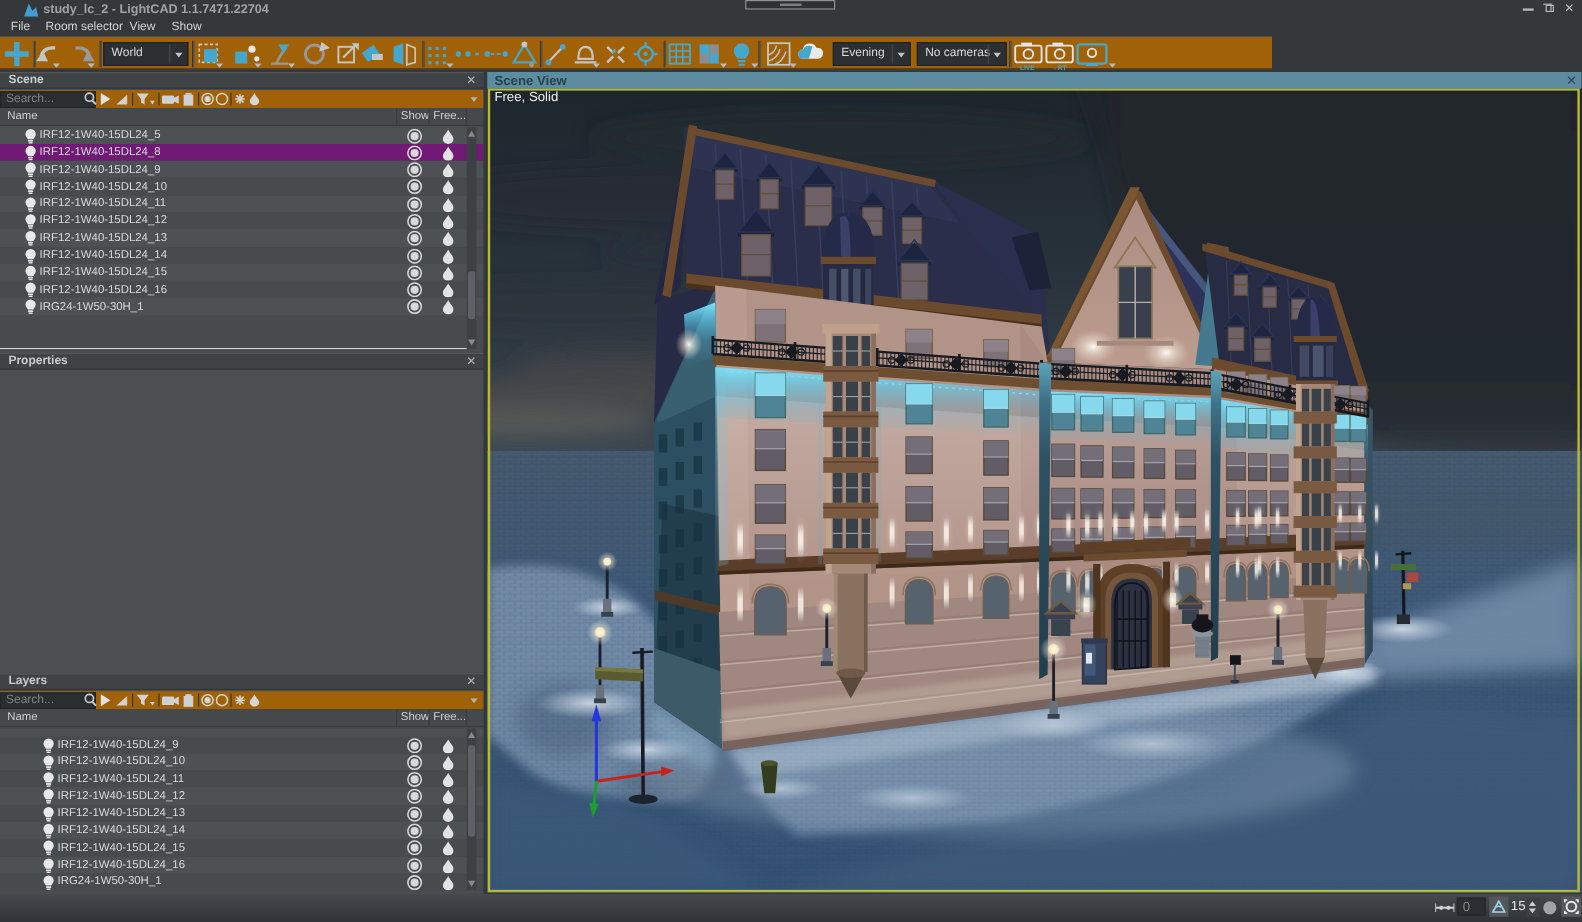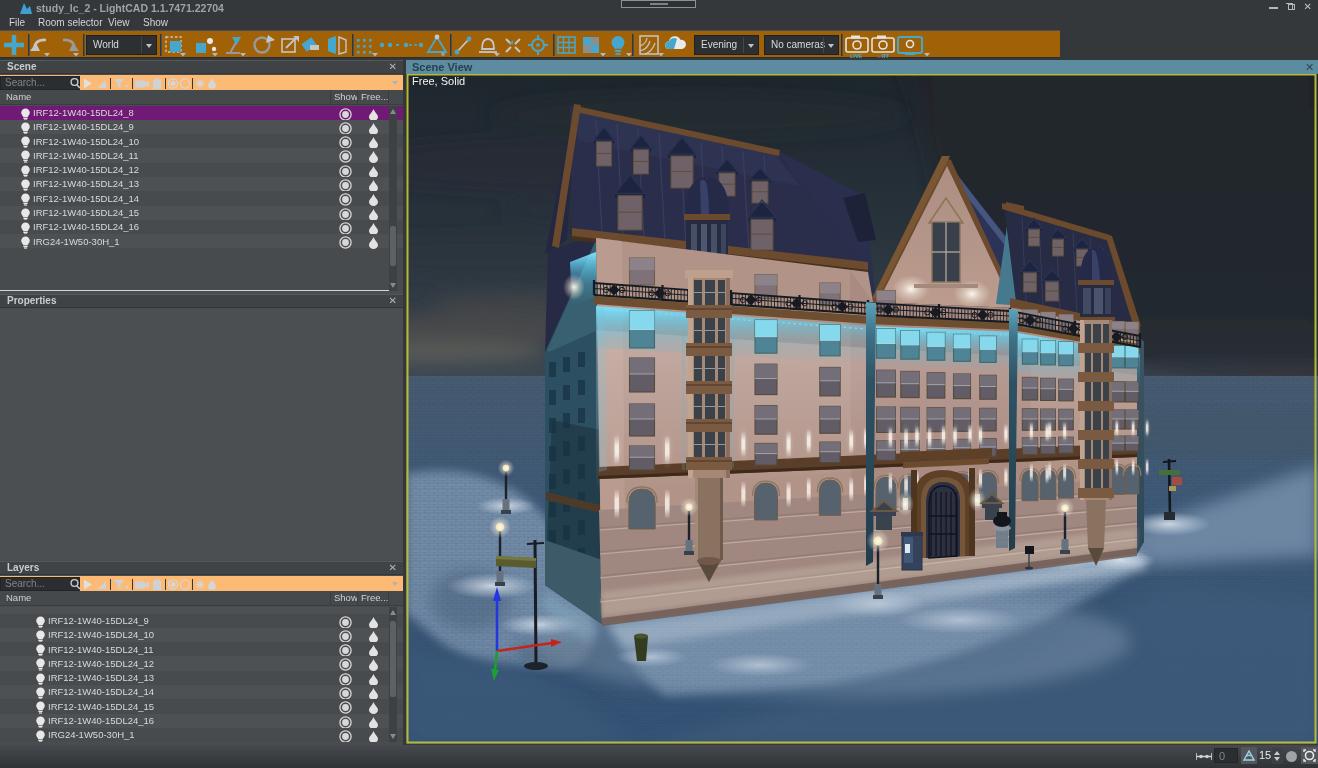--- a/index.html
+++ b/index.html
@@ -8,21 +8,21 @@
 #menubar{left:0;top:17px;width:1318px;height:13px;background:#35383b}
 #menubar span{position:absolute;top:0;font-size:10px;color:#d2d4d5}
 #toolbar{left:0;top:30px;width:1060px;height:28px;background:#a16207;border-top:1px solid #4a4e52;border-bottom:1px solid #2c2f32}
 .tsel{position:absolute;height:20px;background:#2d3033;border:1px solid #1f2225;color:#d8dadb;font-size:10px;line-height:18px;padding-left:6px}
 .tsel .car{position:absolute;right:4px;top:8px;width:0;height:0;border-left:3.5px solid transparent;border-right:3.5px solid transparent;border-top:4px solid #c0c3c5}
 .tsel .sep{position:absolute;right:14px;top:1px;bottom:1px;width:1px;background:#45484b}
 #leftcol{left:0;top:60px;width:403px;height:685px;background:#4a4d50}
 .phead{position:absolute;left:0;width:403px;height:14px;background:#404346;border-top:1px solid #55585b;border-bottom:1px solid #333639;color:#c9cbcc;font-size:10px}
 .phead b{position:absolute;left:7px;top:0px;font-weight:bold}
 .phead .x{position:absolute;right:6px;top:0px;color:#b4b6b8;font-size:10px}
-.srow{position:absolute;left:0;width:403px;height:15px;background:#fdba74}
+.srow{position:absolute;left:0;width:403px;height:15px;background:#a16207}
 .sinput{position:absolute;left:0;top:0.5px;width:80px;height:14px;background:#2b2e31;border:1px solid #222528;color:#7f8386;font-size:10px;line-height:11px;padding-left:4px}
 .sicons{position:absolute;left:70px;top:1px}
 .srow .dcar{position:absolute;right:5px;top:6px;width:0;height:0;border-left:3.5px solid transparent;border-right:3.5px solid transparent;border-top:4px solid #b0b3b5}
 .chead{position:absolute;left:0;width:403px;height:15px;background:#46494c;border-bottom:1px solid #3a3d40;color:#cfd1d2;font-size:9.5px}
 .chead span{position:absolute;top:1px}
 .chead i{position:absolute;top:0;bottom:0;width:1px;background:#3a3d40}
 .listbox{position:absolute;left:0;width:403px;overflow:hidden;background:#484b4e}
 .lrow{position:relative;width:403px;height:14.3px}
 .lrow .bulb{position:absolute;top:1px}
 .lrow .rname{position:absolute;top:1.5px;font-size:9.5px;color:#d8dadb;white-space:nowrap}
@@ -203,20 +203,35 @@
     </div>
   <div class="chead" style="top:30px">
       <span style="left:6px">Name</span>
       <i style="left:330px"></i>
       <span style="left:334px">Show</span>
       <i style="left:357px"></i>
       <span style="left:361px">Free...</span>
       <i style="left:388px"></i>
     </div>
   <div class="listbox" style="top:45.5px;height:185px">
+<div class="lrow" style="background:#4e5154">
+        <span class="bulb" style="left:20px"><svg width="11" height="13" viewBox="0 0 11 13">
+            <path d="M5.5,0.5 A4.3,4.3 0 0 1 9.8,4.8 C9.8,6.8 8.2,7.6 7.8,9 L3.2,9 C2.8,7.6 1.2,6.8 1.2,4.8 A4.3,4.3 0 0 1 5.5,0.5 Z" fill="#e8e8e8"></path>
+            <rect x="3.4" y="9.6" width="4.2" height="1.4" fill="#e8e8e8"></rect>
+            <rect x="3.9" y="11.4" width="3.2" height="1.2" fill="#e8e8e8"></rect>
+          </svg></span>
+        <span class="rname" style="left:33px">IRF12-1W40-15DL24_5</span>
+        <span class="showdot"><svg width="13" height="13" viewBox="0 0 13 13">
+            <circle cx="6.5" cy="6.5" r="5.6" fill="none" stroke="#d8d8d8" stroke-width="1.3"></circle>
+            <circle cx="6.5" cy="6.5" r="3.4" fill="#d8d8d8"></circle>
+          </svg></span>
+        <span class="dropico"><svg width="9" height="12" viewBox="0 0 9 12">
+            <path d="M4.5,0 C6,3.5 9,5.5 9,8 A4.5,4 0 0 1 0,8 C0,5.5 3,3.5 4.5,0 Z" fill="#e2e2e2"></path>
+          </svg></span>
+      </div>
 <div class="lrow" style="background:#701a75">
         <span class="bulb" style="left:20px"><svg width="11" height="13" viewBox="0 0 11 13">
             <path d="M5.5,0.5 A4.3,4.3 0 0 1 9.8,4.8 C9.8,6.8 8.2,7.6 7.8,9 L3.2,9 C2.8,7.6 1.2,6.8 1.2,4.8 A4.3,4.3 0 0 1 5.5,0.5 Z" fill="#e8e8e8"></path>
             <rect x="3.4" y="9.6" width="4.2" height="1.4" fill="#e8e8e8"></rect>
             <rect x="3.9" y="11.4" width="3.2" height="1.2" fill="#e8e8e8"></rect>
           </svg></span>
         <span class="rname" style="left:33px">IRF12-1W40-15DL24_8</span>
         <span class="showdot"><svg width="13" height="13" viewBox="0 0 13 13">
             <circle cx="6.5" cy="6.5" r="5.6" fill="none" stroke="#d8d8d8" stroke-width="1.3"></circle>
             <circle cx="6.5" cy="6.5" r="3.4" fill="#d8d8d8"></circle>

